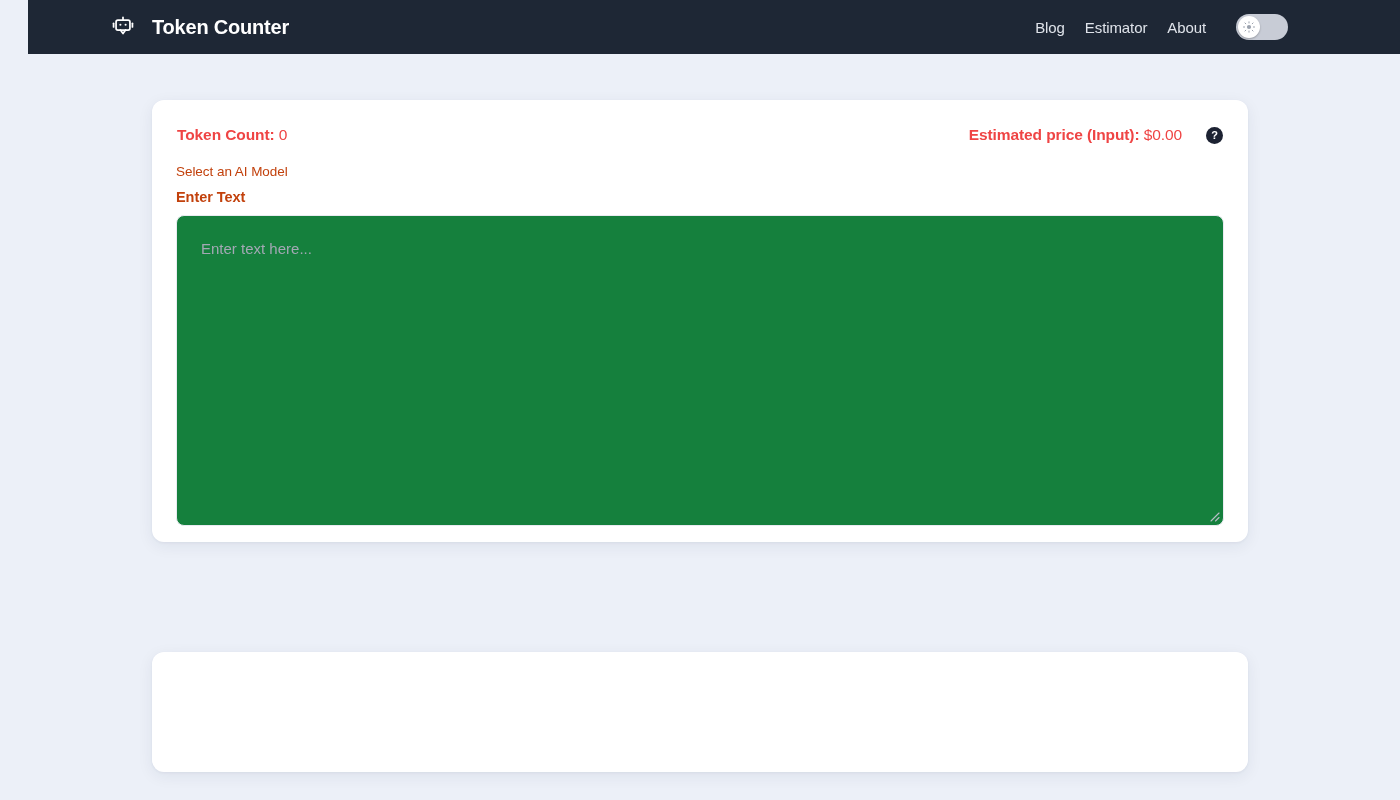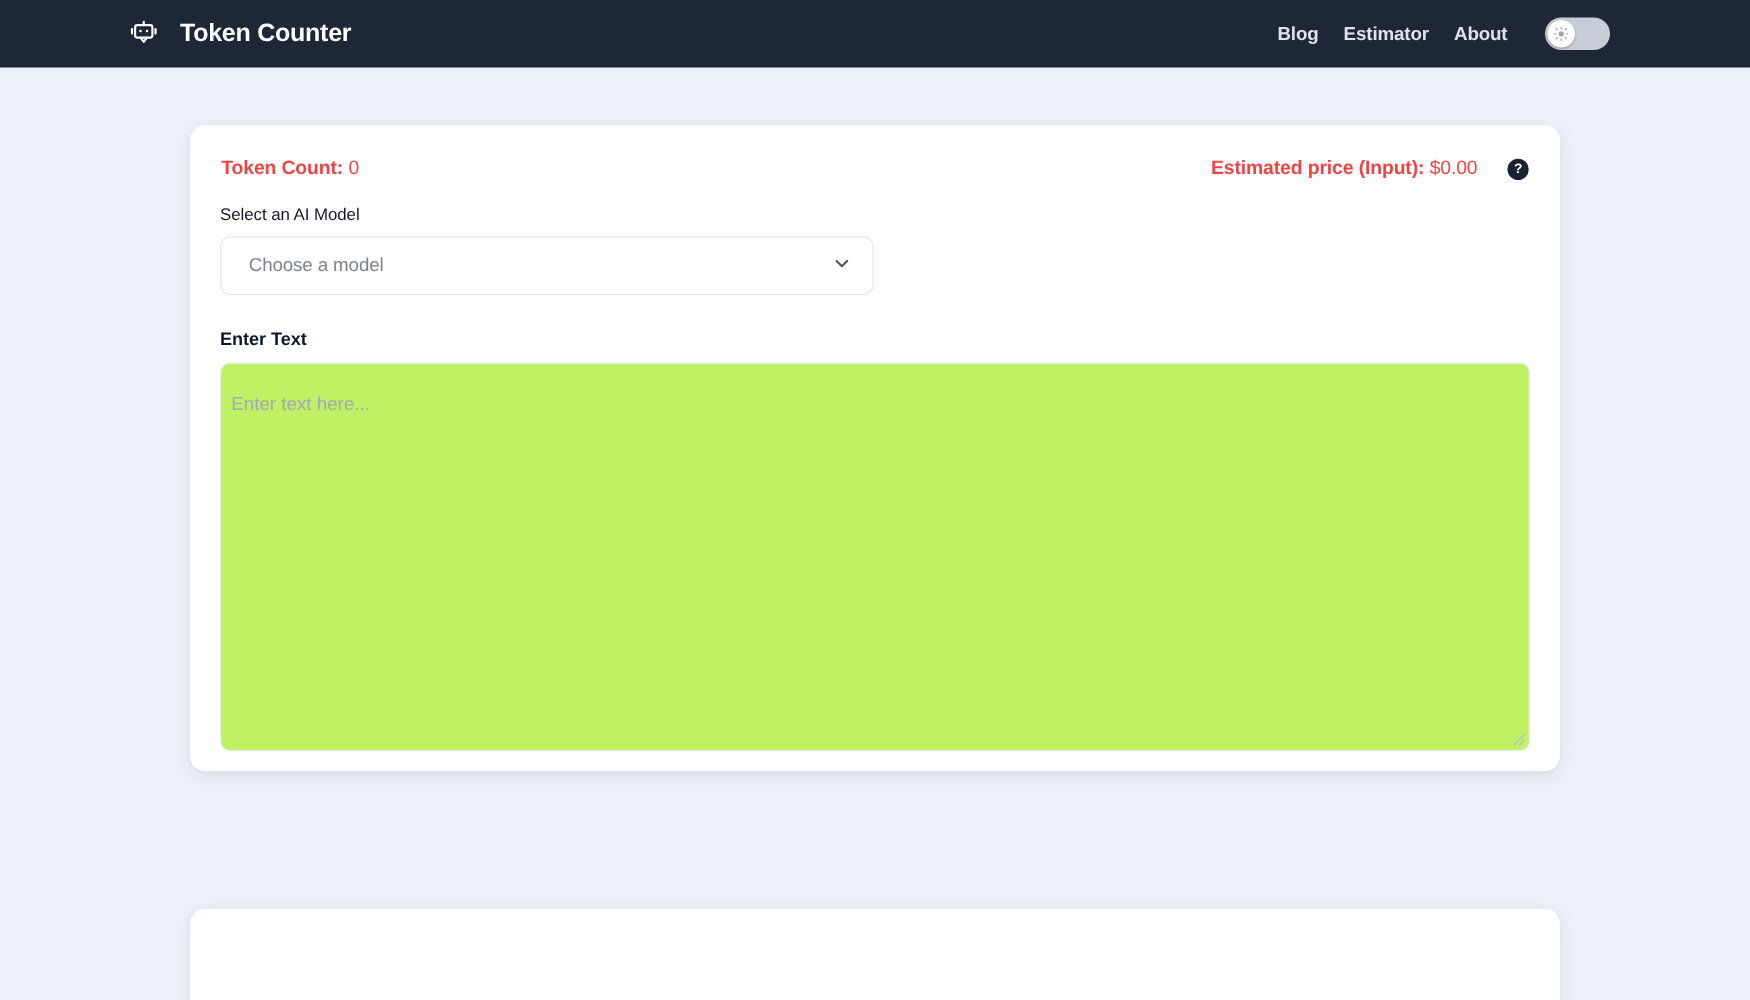--- a/index.html
+++ b/index.html
@@ -15,23 +15,24 @@
     font-family: "Liberation Sans", sans-serif;
     -webkit-font-smoothing: antialiased;
   }
 
   
   .header {
     height: 54px;
     background: #1e2735;
     display: flex;
     align-items: center;
-    padding: 0 112px 0 100px;
+    padding: 0 112px 0 80px;
     position: relative;
     z-index: 5;
+    margin-left: 28px;
   }
 
   .brand {
     display: flex;
     align-items: center;
     gap: 14px;
   }
 
   .brand-icon {
     width: 30px;
@@ -54,21 +55,20 @@
     display: flex;
     align-items: center;
     gap: 20px;
   }
 
   .nav-link {
     color: #dfe3ea;
     font-size: 15px;
     text-decoration: none;
     letter-spacing: -0.1px;
-    font-weight: bold;
   }
 
   .theme-toggle {
     margin-left: 10px;
     width: 52px;
     height: 26px;
     border-radius: 13px;
     background: #c8ccd6;
     border: none;
     position: relative;
@@ -153,21 +153,21 @@
     display: flex;
     align-items: center;
     justify-content: center;
     line-height: 1;
     cursor: pointer;
     font-family: "Liberation Sans", sans-serif;
   }
 
   .field-label {
     font-size: 13.5px;
-    color: #0f172a;
+    color: #c2410c;
     margin-bottom: 10px;
     letter-spacing: -0.05px;
   }
 
   .field-label.strong { font-weight: 700; font-size: 14.5px; }
 
   .select-wrap {
     position: relative;
     width: 523px;
     margin-bottom: 28px;
@@ -201,22 +201,22 @@
 
   .textarea-wrap {
     position: relative;
   }
 
   .textarea {
     width: 100%;
     height: 311px;
     border: 1px solid #e9ebf1;
     border-radius: 8px;
-    background: #bef264;
-    padding: 22px 8px;
+    background: #15803d;
+    padding: 22px 24px;
     font-size: 15px;
     font-family: "Liberation Sans", sans-serif;
     color: #1c2232;
     resize: none;
     outline: none;
     display: block;
     line-height: 1.4;
   }
 
   .textarea::placeholder { color: #a3a8b4; }
@@ -297,28 +297,20 @@
         <div class="meta-text">
           <span class="label">Estimated price (Input):</span>
           <span class="value">$0.00</span>
         </div>
         <span class="help-icon">?</span>
       </div>
     </div>
 
     <div class="field-label">Select an AI Model</div>
 
-    <div class="select-wrap">
-      <div class="select-box">Choose a model</div>
-      <span class="chevron">
-        <svg width="17" height="17" viewBox="0 0 24 24" fill="none" stroke="currentColor" stroke-width="2.4" stroke-linecap="round" stroke-linejoin="round">
-          <path d="M6 9.5 L12 15.5 L18 9.5"></path>
-        </svg>
-      </span>
-    </div>
 
     <div class="field-label strong">Enter Text</div>
 
     <div class="textarea-wrap">
       <textarea class="textarea" placeholder="Enter text here..." style=""></textarea>
       <span class="resize-grip">
         <svg width="14" height="14" viewBox="0 0 14 14" fill="none" stroke="currentColor" stroke-width="1.1" stroke-linecap="round">
           <path d="M13 5 L5 13"></path>
           <path d="M13 9.5 L9.5 13"></path>
         </svg>

